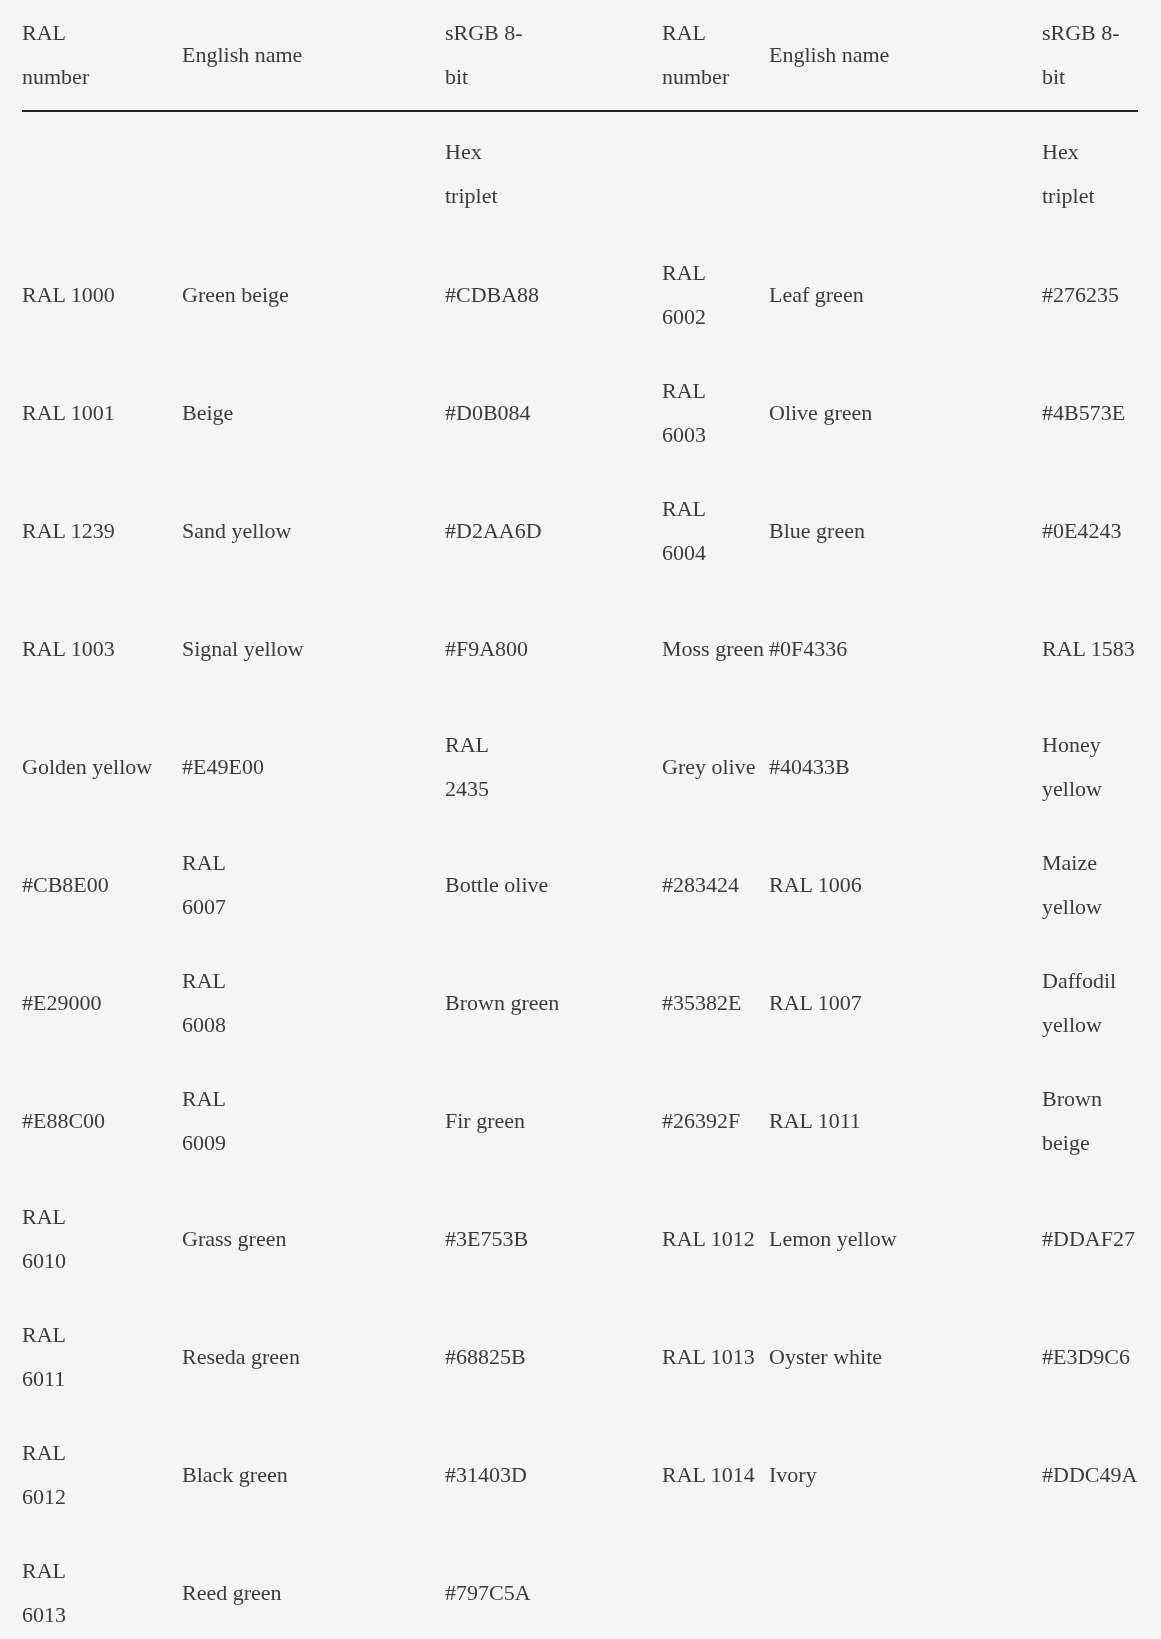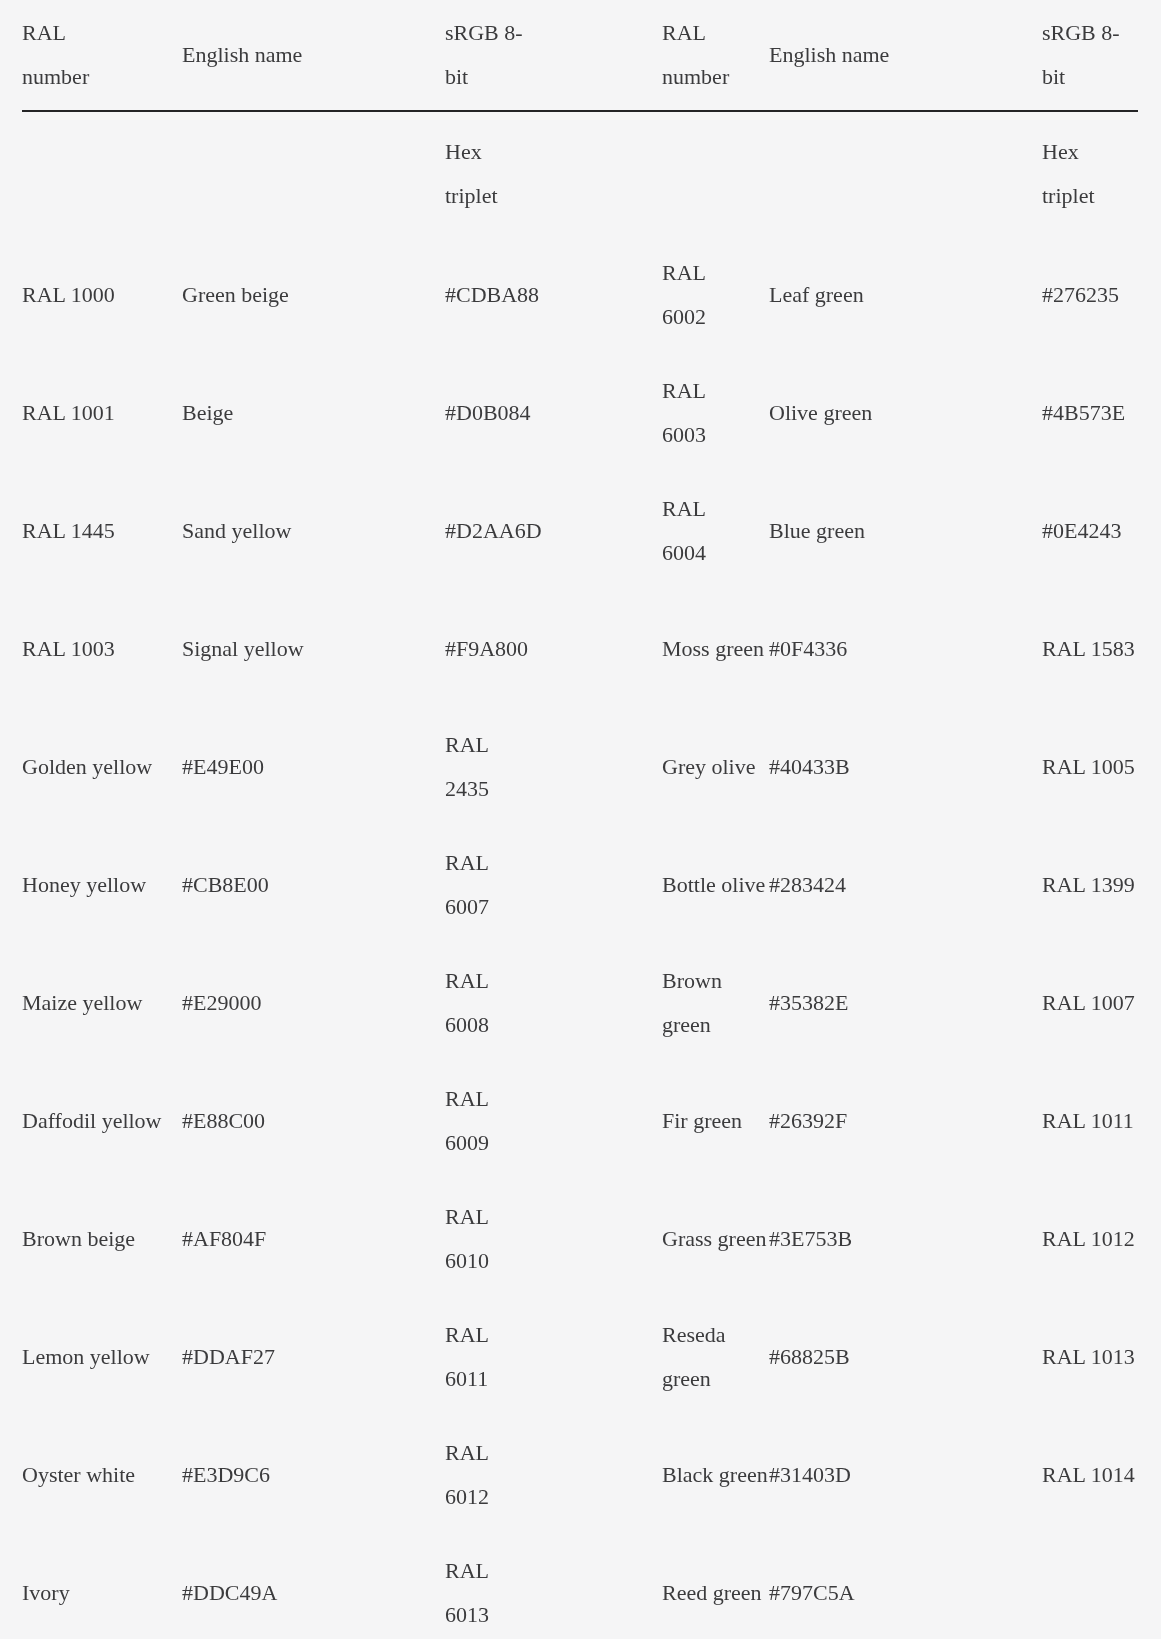--- a/index.html
+++ b/index.html
@@ -108,21 +108,21 @@
       <span>RAL 6003</span>
     </div>
   <div class="cell c5">
       <span>Olive green</span>
     </div>
   <div class="cell c6">
       <span>#4B573E</span>
     </div>
 
   <div class="cell c1">
-      <span>RAL 1445</span>
+      <span>RAL 1239</span>
     </div>
   <div class="cell c2">
       <span>Sand yellow</span>
     </div>
   <div class="cell c3">
       <span>#D2AA6D</span>
     </div>
   <div class="cell c4">
       <span>RAL 6004</span>
     </div>
@@ -161,41 +161,38 @@
   <div class="cell c4">
       <span>RAL 2435</span>
     </div>
   <div class="cell c5">
       <span>Grey olive</span>
     </div>
   <div class="cell c6">
       <span>#40433B</span>
     </div>
 
-  <div class="cell c1">
-      <span>RAL 1005</span>
-    </div>
   <div class="cell c2">
       <span>Honey yellow</span>
     </div>
   <div class="cell c3">
       <span>#CB8E00</span>
     </div>
   <div class="cell c4">
       <span>RAL 6007</span>
     </div>
   <div class="cell c5">
       <span>Bottle olive</span>
     </div>
   <div class="cell c6">
       <span>#283424</span>
     </div>
 
   <div class="cell c1">
-      <span>RAL 1399</span>
+      <span>RAL 1006</span>
     </div>
   <div class="cell c2">
       <span>Maize yellow</span>
     </div>
   <div class="cell c3">
       <span>#E29000</span>
     </div>
   <div class="cell c4">
       <span>RAL 6008</span>
     </div>
@@ -224,23 +221,20 @@
   <div class="cell c6">
       <span>#26392F</span>
     </div>
 
   <div class="cell c1">
       <span>RAL 1011</span>
     </div>
   <div class="cell c2">
       <span>Brown beige</span>
     </div>
-  <div class="cell c3">
-      <span>#AF804F</span>
-    </div>
   <div class="cell c4">
       <span>RAL 6010</span>
     </div>
   <div class="cell c5">
       <span>Grass green</span>
     </div>
   <div class="cell c6">
       <span>#3E753B</span>
     </div>
 

